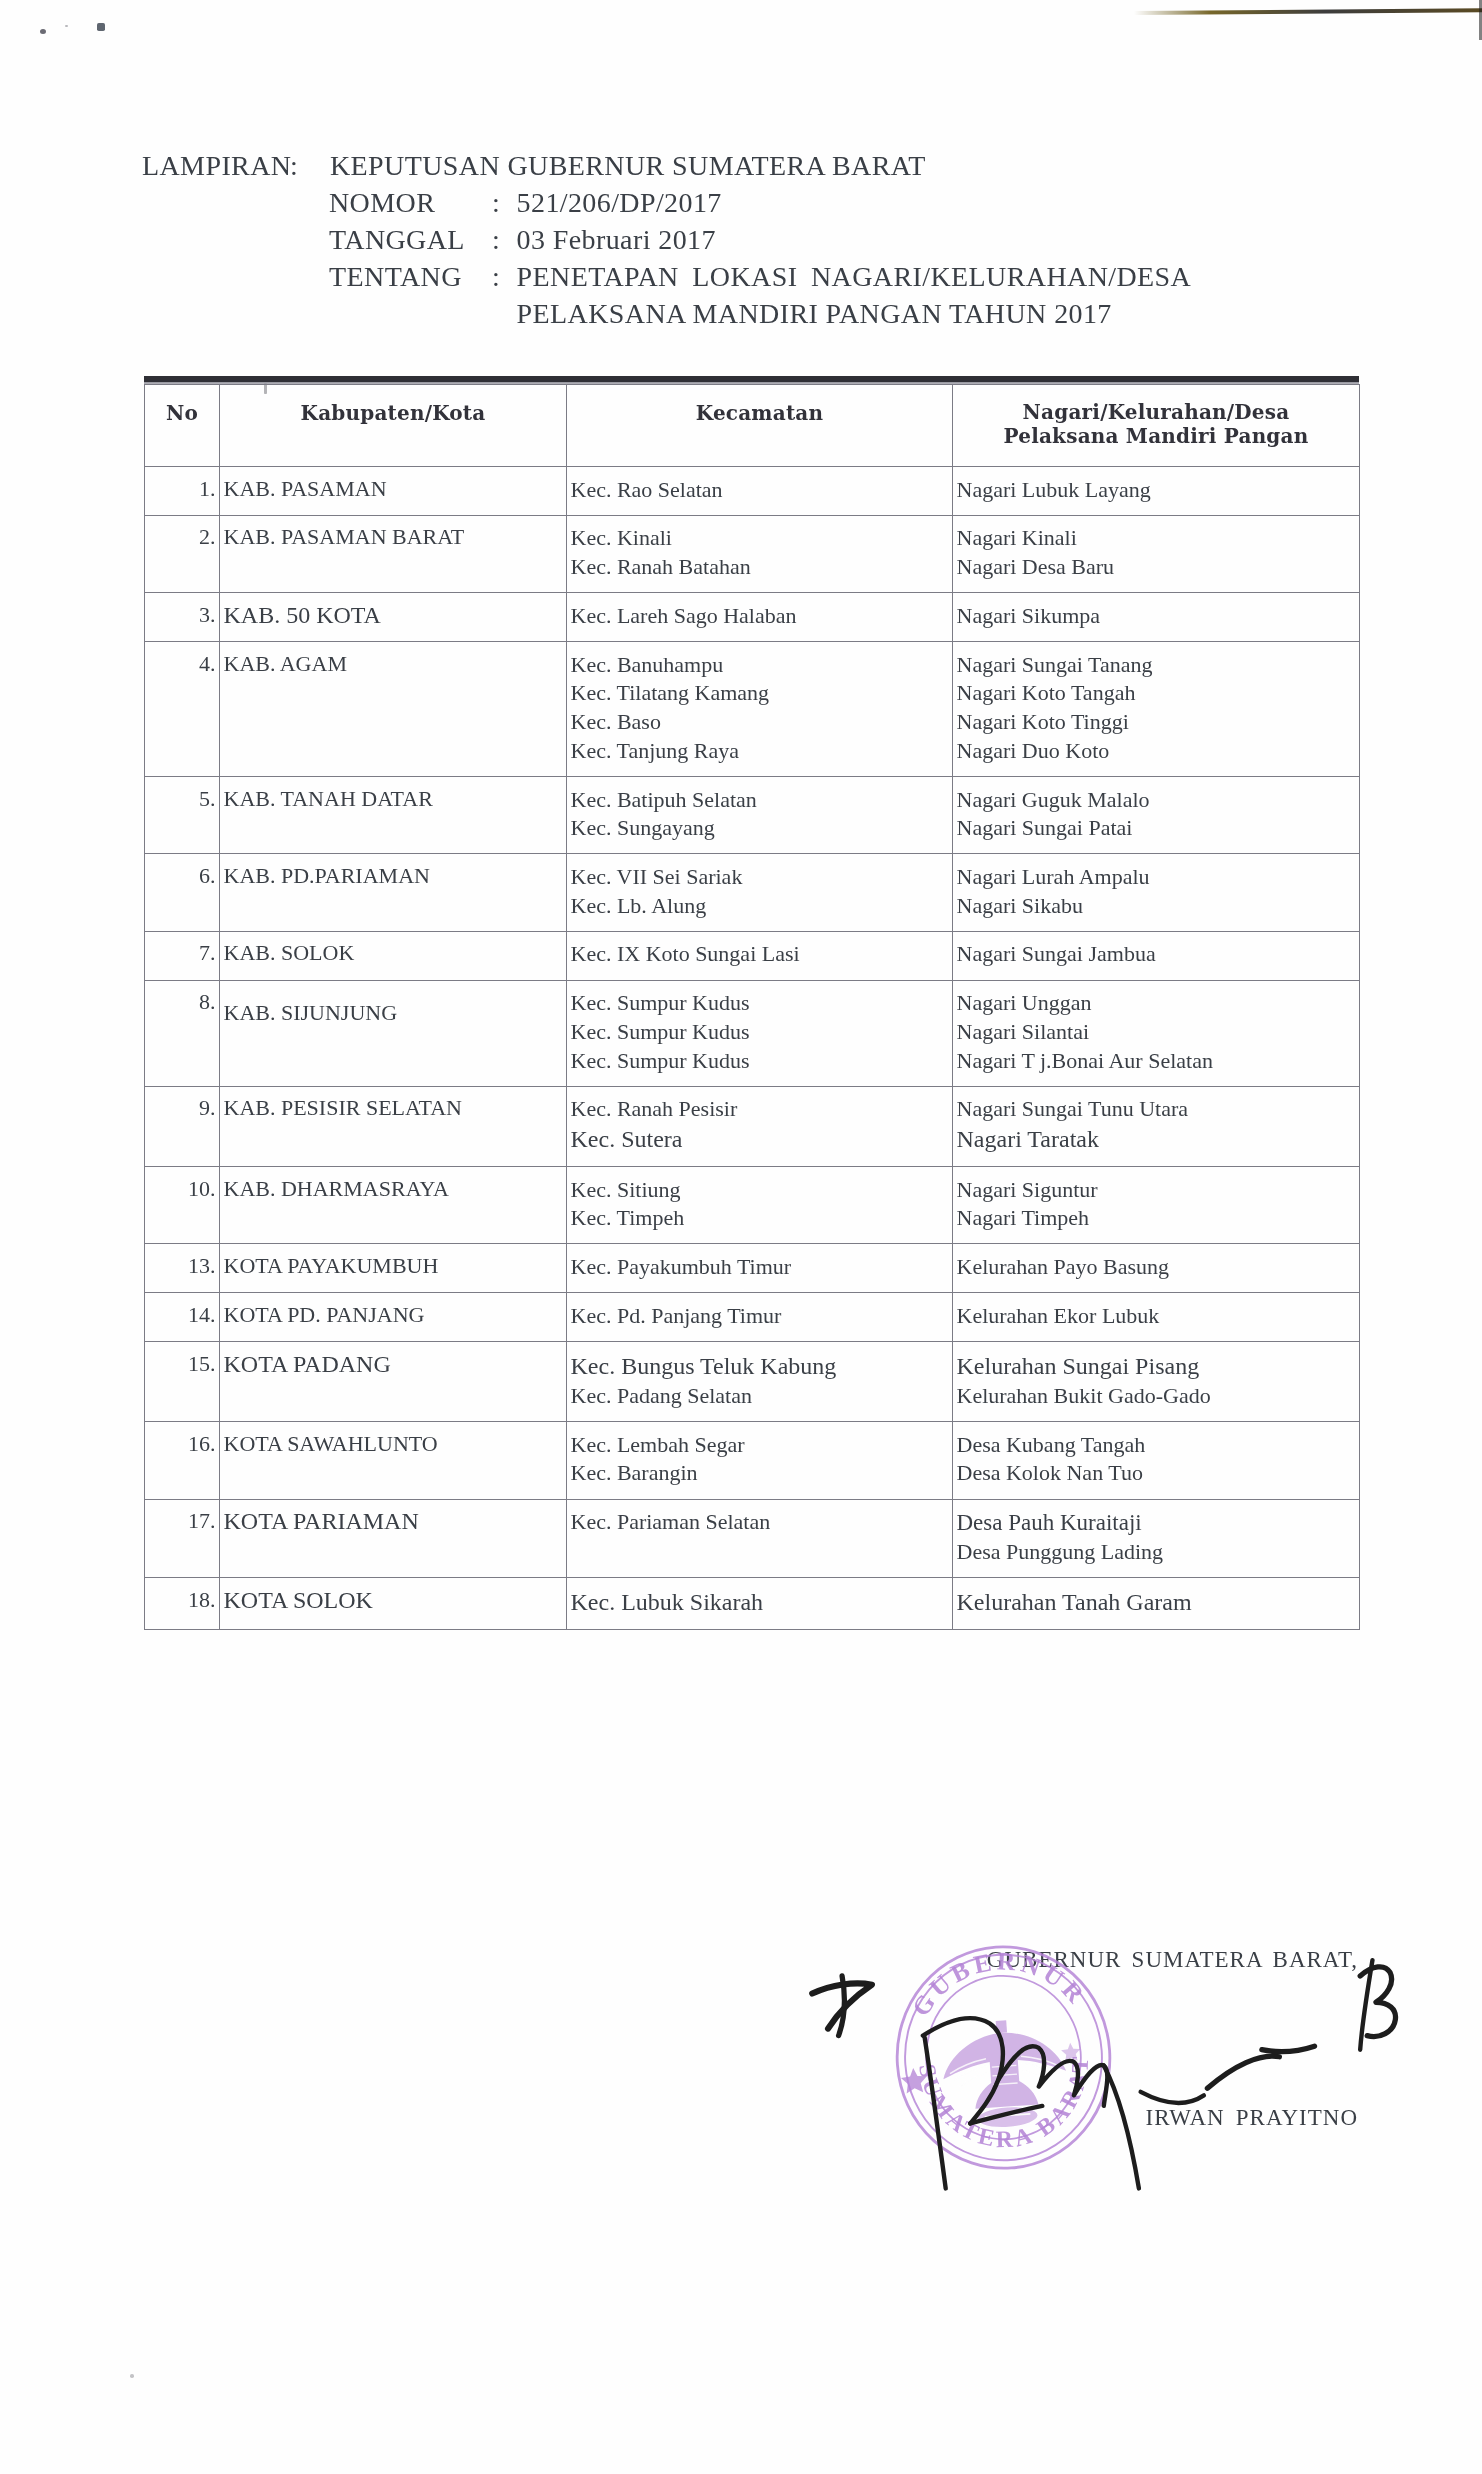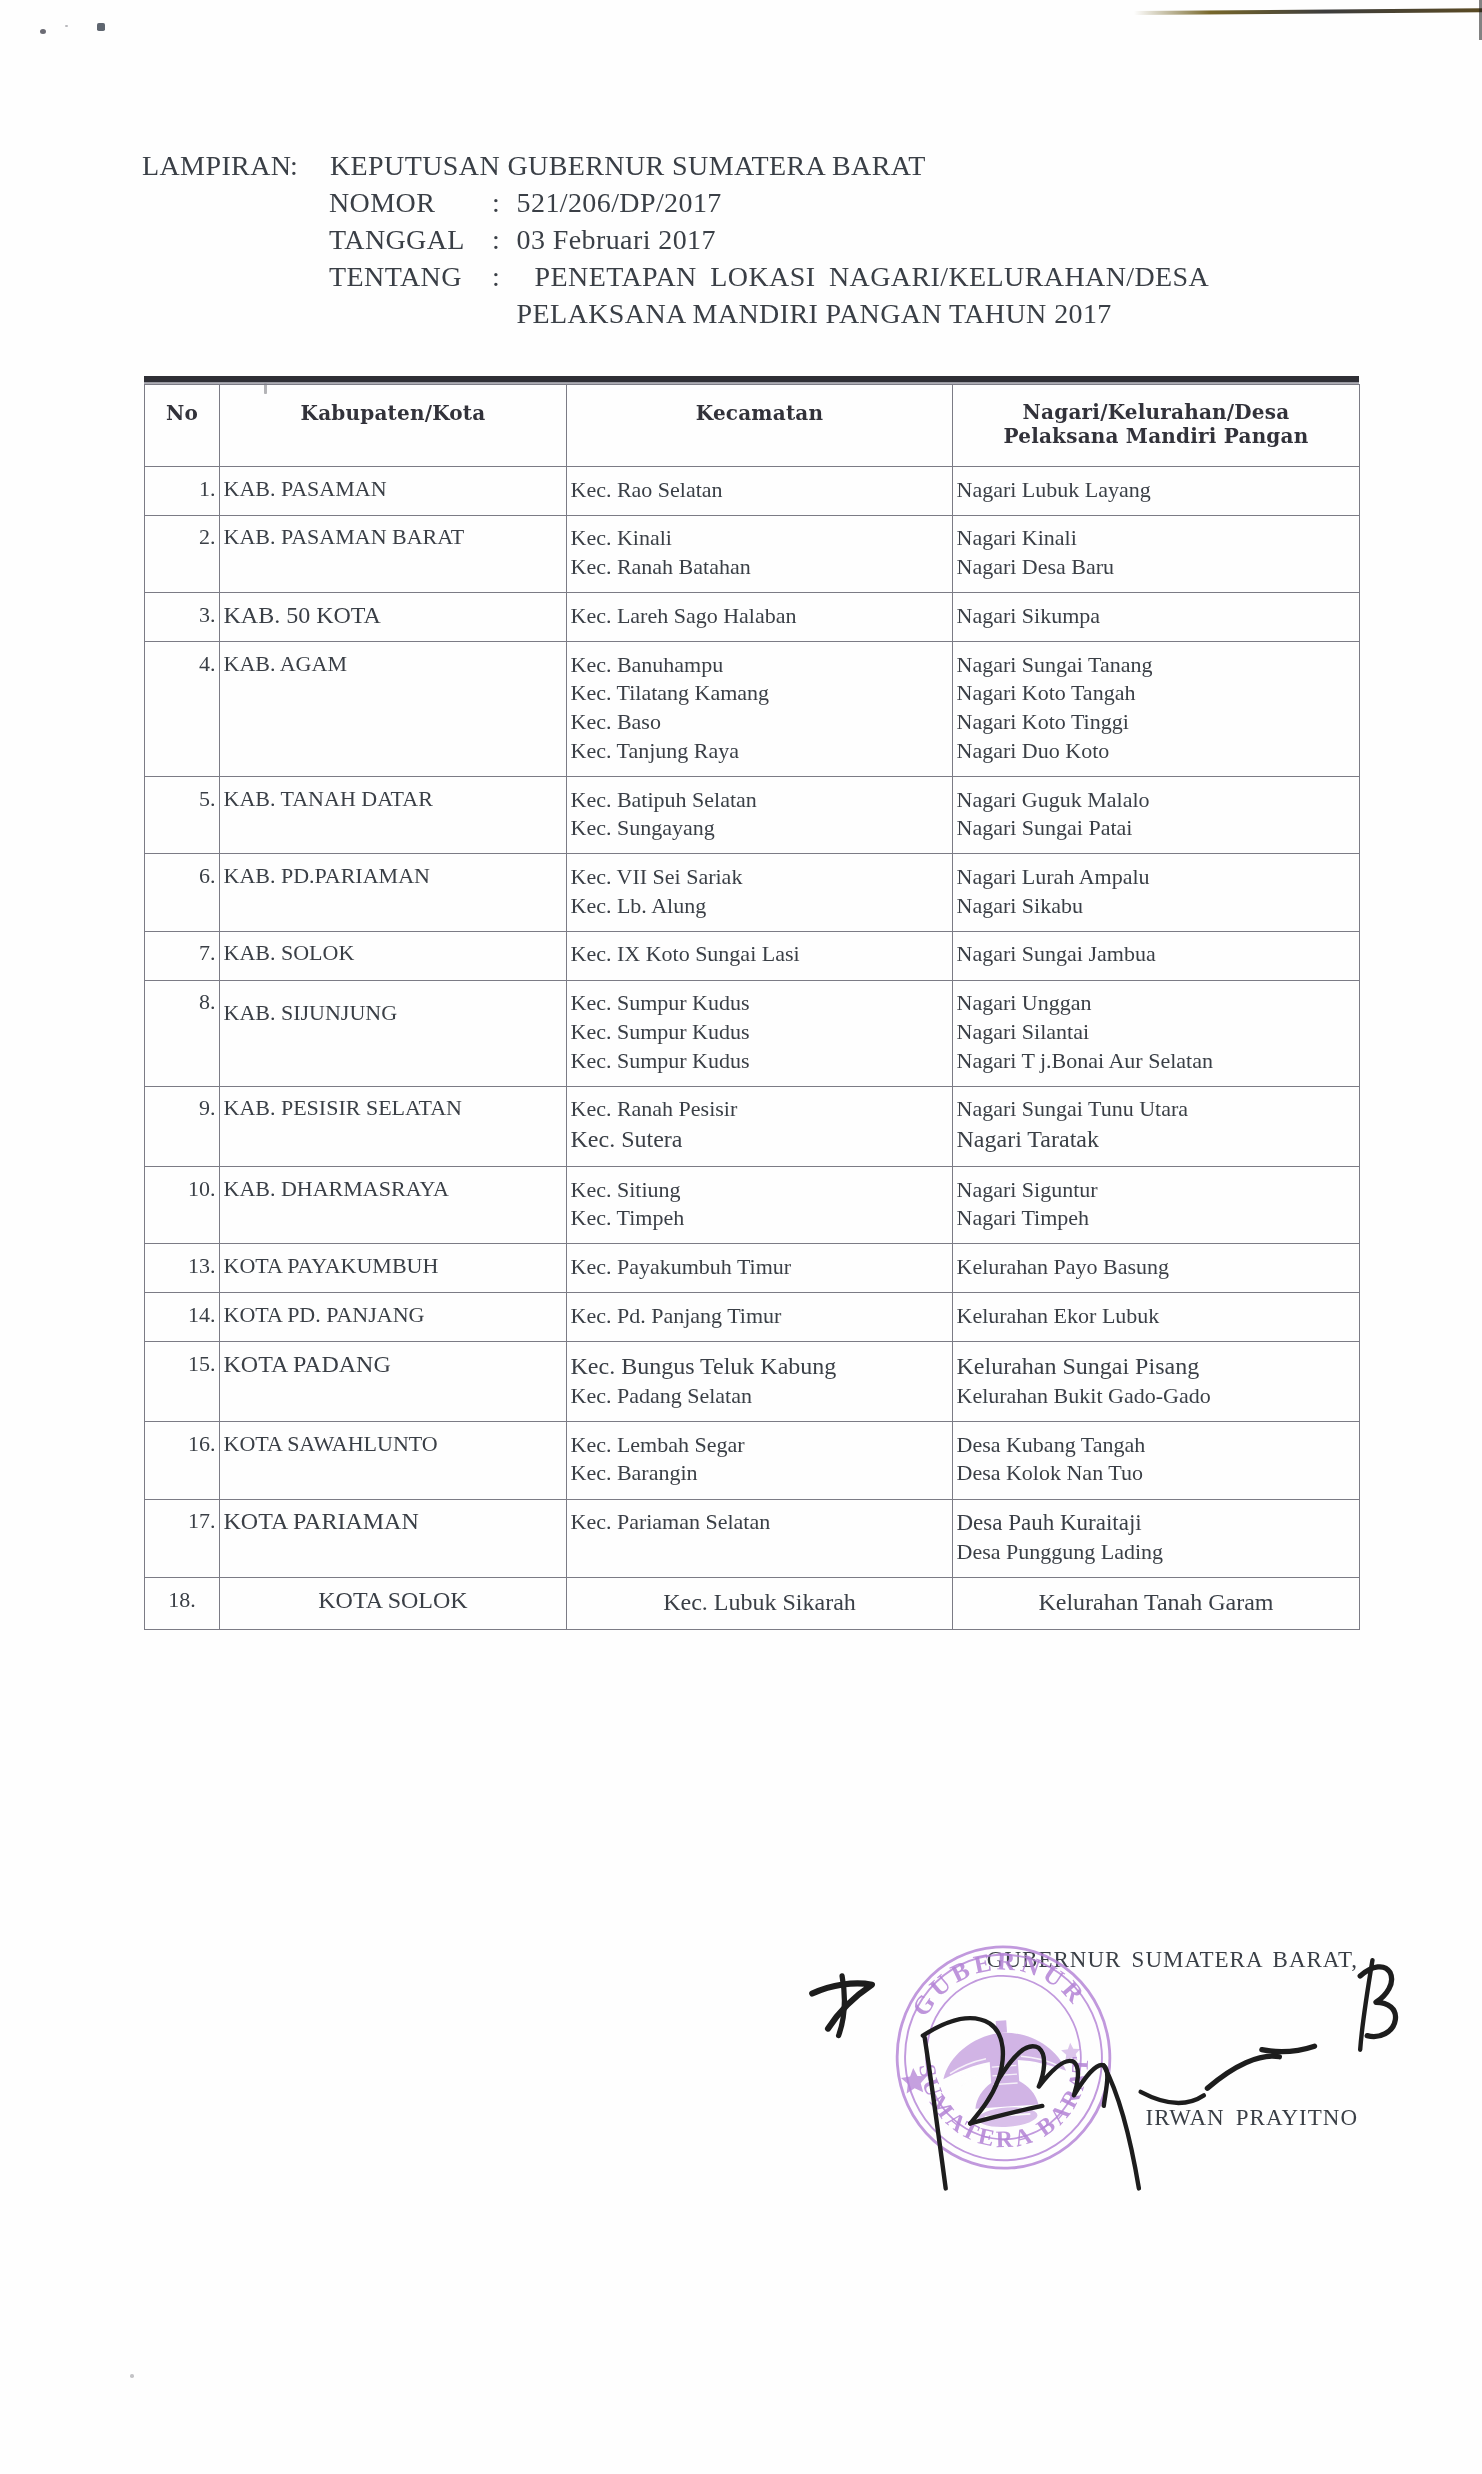--- a/index.html
+++ b/index.html
@@ -59,21 +59,21 @@
     line-height: 1.32;
     letter-spacing: 0.4px;
     color: #3a3f46;
   }
   .hdr-row { display: flex; align-items: flex-start; }
   .hdr-label { width: 163px; flex: 0 0 163px; }
   .hdr-colon { width: 24.6px; flex: 0 0 24.6px; text-align: left; }
   .hdr-val { flex: 1 1 auto; }
   .hdr-row.first .hdr-label { width: 148px; flex: 0 0 148px; }
   .hdr-row.first .hdr-colon { width: 40px; flex: 0 0 40px; }
-  .hdr-tentang .hdr-val { word-spacing: 6.2px; margin-left: 18px; }
+  .hdr-tentang .hdr-val { word-spacing: 6.2px; }
 
   
   .tbl-wrap {
     position: absolute;
     left: 144px;
     top: 376px;
     width: 1215px;
   }
   .tbl-top-rule {
     height: 6.2px;
@@ -129,21 +129,21 @@
   tr.r8 td { padding-top: 7px;  padding-bottom: 12.3px; }
   tr.r9 td { padding-top: 12.3px; padding-bottom: 19.3px; }
   tr.r10 td{ padding-top: 10.5px; padding-bottom: 17.6px; }
   tr.r11 td{ padding-top: 10.5px; padding-bottom: 12.3px; }
   tr.r12 td{ padding-top: 10.5px; padding-bottom: 16px; }
   tr.r13 td{ padding-top: 12.3px; padding-bottom: 12.3px; }
   tr.r14 td{ padding-top: 10.5px; padding-bottom: 12.3px; }
   tr.r15 td{ padding-top: 10.5px; padding-bottom: 12.3px; }
   tr.r16 td{ padding-top: 16px; padding-bottom: 16px; }
   tr.r17 td{ padding-top: 14px; padding-bottom: 19.3px; }
-  tr.r18 td{ padding-top: 16px; padding-bottom: 19.3px; text-align: center; }
+  tr.r18 td{ padding-top: 16px; padding-bottom: 19.3px; }
 
   
   .big   { font-size: 24px; }
   .tall  { font-size: 23px; }
   .nudge-down { position: relative; top: 10.5px; }
 
   
   .sig {
     position: absolute;
     left: 866px;

